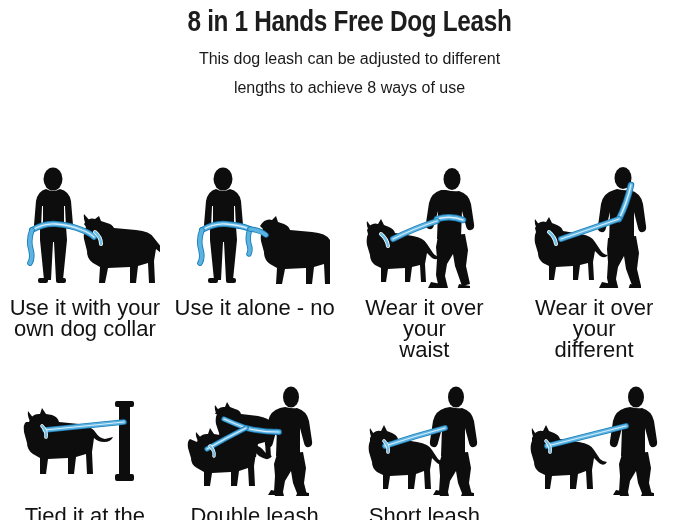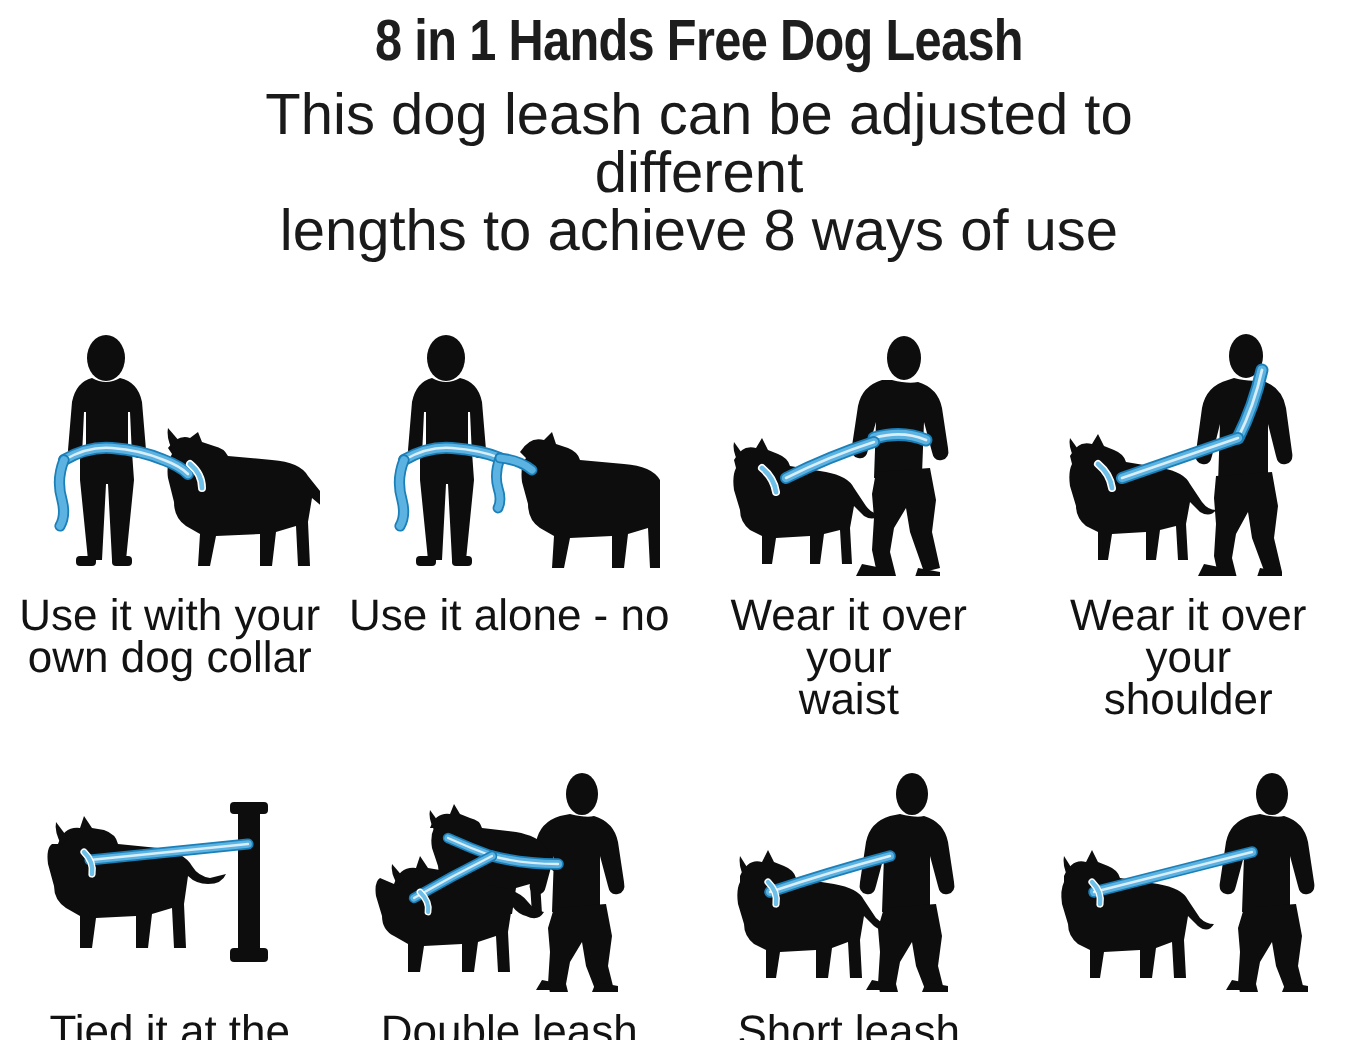--- a/index.html
+++ b/index.html
@@ -19,21 +19,21 @@
     font-size:29px;
     font-weight:bold;
     letter-spacing:-0.4px;
     color:#1d1d1d;
     line-height:34px;
     transform:scaleX(0.84);
     transform-origin:center top;
     white-space:nowrap;
   }
   .subtitle{
-    font-size:29px;
+    font-size:16px;
     line-height:29px;
     color:#1a1a1a;
     margin-top:6px;
     padding:0 72px;
   }
   .subtitle span{display:block;}
 
   
   .grid{position:absolute;left:0;top:163px;width:679px;}
   .row{display:flex;width:679px;}
@@ -203,21 +203,21 @@
               <path d="M100 53 q-26 9 -58 20" stroke="#1b7fb8" stroke-width="6"></path>
               <path d="M100 53 q-26 9 -58 20" stroke="#5cb3e2" stroke-width="4.2"></path>
               <path d="M100 53 q-26 9 -58 20" stroke="#d8eefa" stroke-width="1.3"></path>
               <path d="M30 66 q6 5 7 12" stroke="#ffffff" stroke-width="4"></path>
               <path d="M30 66 q6 5 7 12" stroke="#6fc0e8" stroke-width="2.4"></path>
             </g>
           </svg>
         </div>
         <div class="caption">
           <span>Wear it over your</span>
-          <span>shoulder</span>
+          <span>different</span>
         </div>
       </div>
     </div>
 
     <div class="row row-2">
 
       <div class="cell">
         <div class="art">
           <svg width="152" height="110" viewBox="0 0 152 110">
             <g fill="#0d0d0d">

